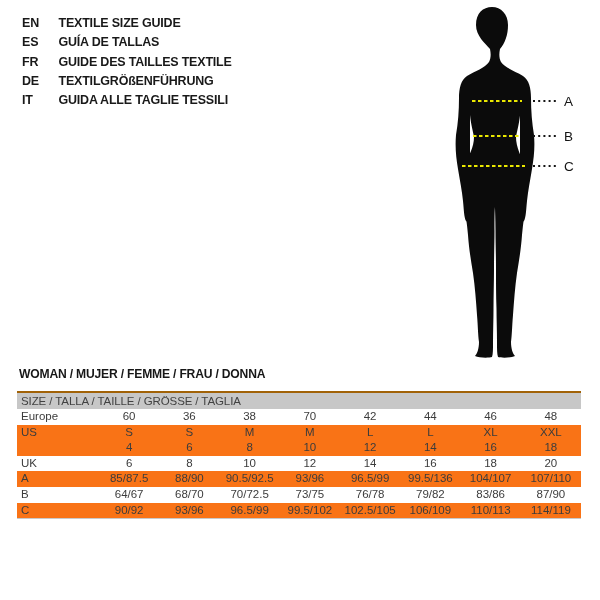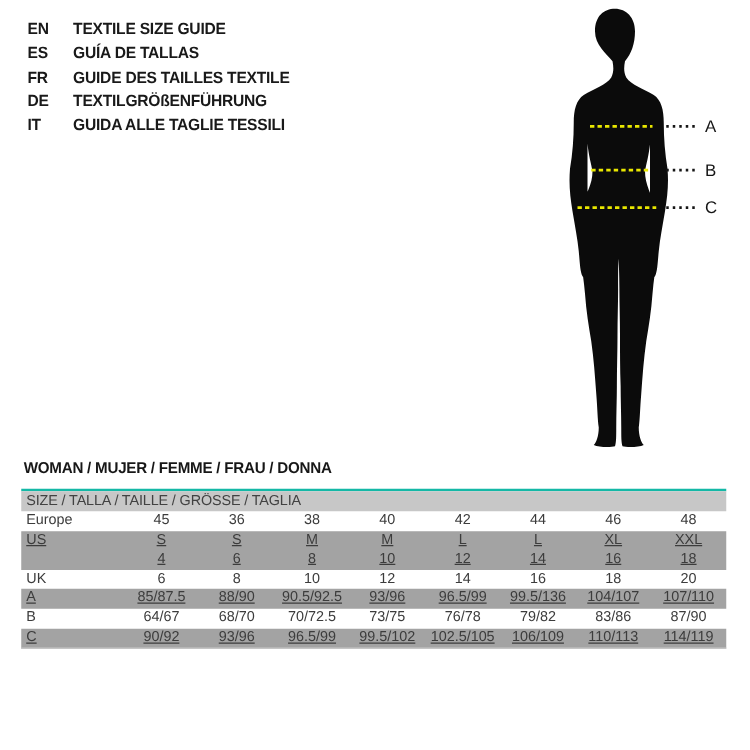--- a/index.html
+++ b/index.html
@@ -11,24 +11,24 @@
   .lang-block{position:absolute;left:22px;top:13px;transform:scaleX(.96);transform-origin:left top;}
   .lang-row{display:flex;height:19.3px;align-items:center;font-weight:700;font-size:13px;letter-spacing:-.2px;color:#191919;}
   .lang-code{width:38px;flex:0 0 38px;}
   .lang-label{white-space:nowrap;}
   
   .figure-svg{position:absolute;left:440px;top:0;width:160px;height:375px;}
   .marker-label{font-family:"Liberation Sans",sans-serif;font-size:13.5px;fill:#141414;}
   
   .woman-heading{position:absolute;left:19px;top:367px;font-weight:700;font-size:12.5px;letter-spacing:-.2px;color:#171717;transform:scaleX(.97);transform-origin:left top;}
   
-  .size-table{position:absolute;left:17px;top:391px;width:564px;border-top:2px solid #14b8a6;font-size:11.5px;color:#3c3c3c;}
+  .size-table{position:absolute;left:17px;top:391px;width:564px;border-top:2px solid #a16207;font-size:11.5px;color:#3c3c3c;}
   .table-header{background:#c7c7c7;height:16px;line-height:16px;padding-left:4px;color:#424242;letter-spacing:-.1px;}
   .t-row{display:flex;height:15.6px;line-height:15.6px;}
-  .t-row.shaded{background:#a3a3a3;text-decoration:underline;}
+  .t-row.shaded{background:#f97316;}
   .t-row:last-child{border-bottom:1px solid #c9c9c9;}
   .t-label{flex:0 0 78px;padding-left:4px;text-align:left;}
   .t-cell{flex:1;text-align:center;}
   
   .legend{position:absolute;left:20px;top:543px;}
   .legend-row{height:15.6px;line-height:15.6px;font-weight:700;font-size:11.5px;letter-spacing:-.2px;color:#222;transform:scaleX(.97);transform-origin:left top;white-space:nowrap;}
 </style>
 </head>
 <body>
 
@@ -140,24 +140,24 @@
     </g>
   </svg>
 
   <div class="woman-heading">WOMAN / MUJER / FEMME / FRAU / DONNA</div>
 
   <div class="size-table">
     <div class="table-header">SIZE / TALLA / TAILLE / GRÖSSE / TAGLIA</div>
     <div id="table-rows">
         <div class="t-row">
           <div class="t-label">Europe</div>
-          <div class="t-cell">45</div>
+          <div class="t-cell">60</div>
           <div class="t-cell">36</div>
           <div class="t-cell">38</div>
-          <div class="t-cell">40</div>
+          <div class="t-cell">70</div>
           <div class="t-cell">42</div>
           <div class="t-cell">44</div>
           <div class="t-cell">46</div>
           <div class="t-cell">48</div>
         </div>
         <div class="t-row shaded">
           <div class="t-label">US</div>
           <div class="t-cell">S</div>
           <div class="t-cell">S</div>
           <div class="t-cell">M</div>

